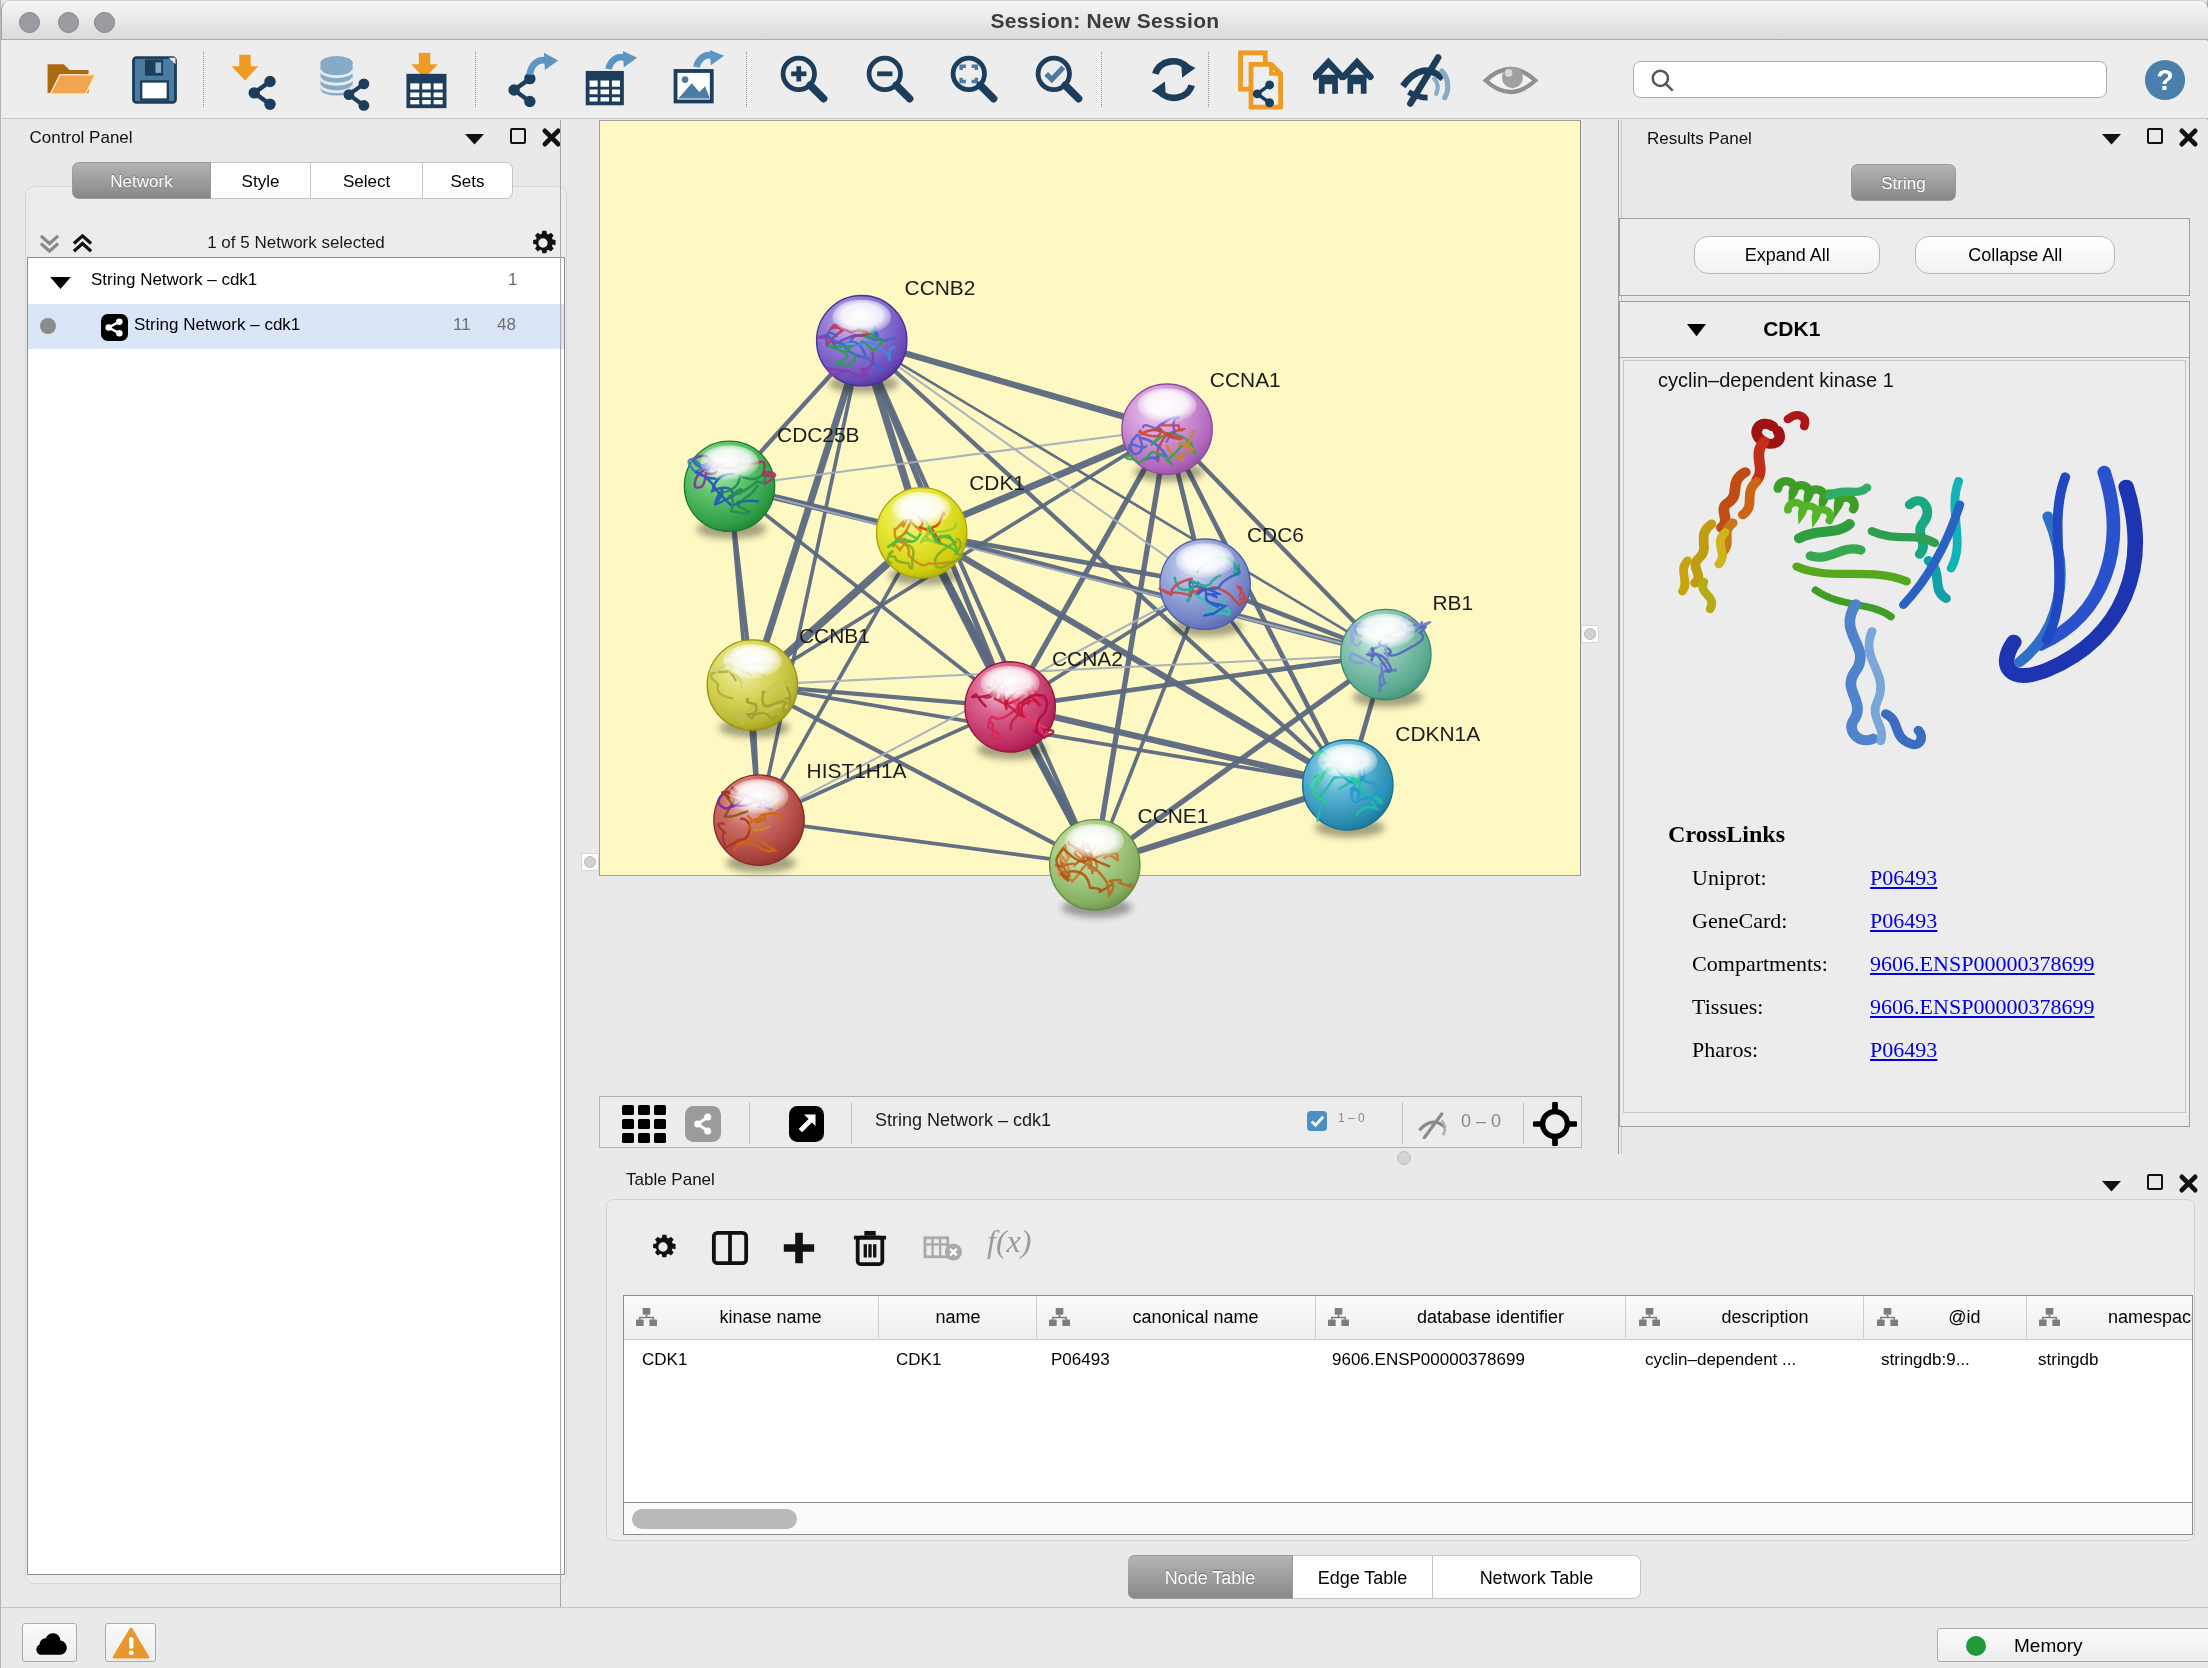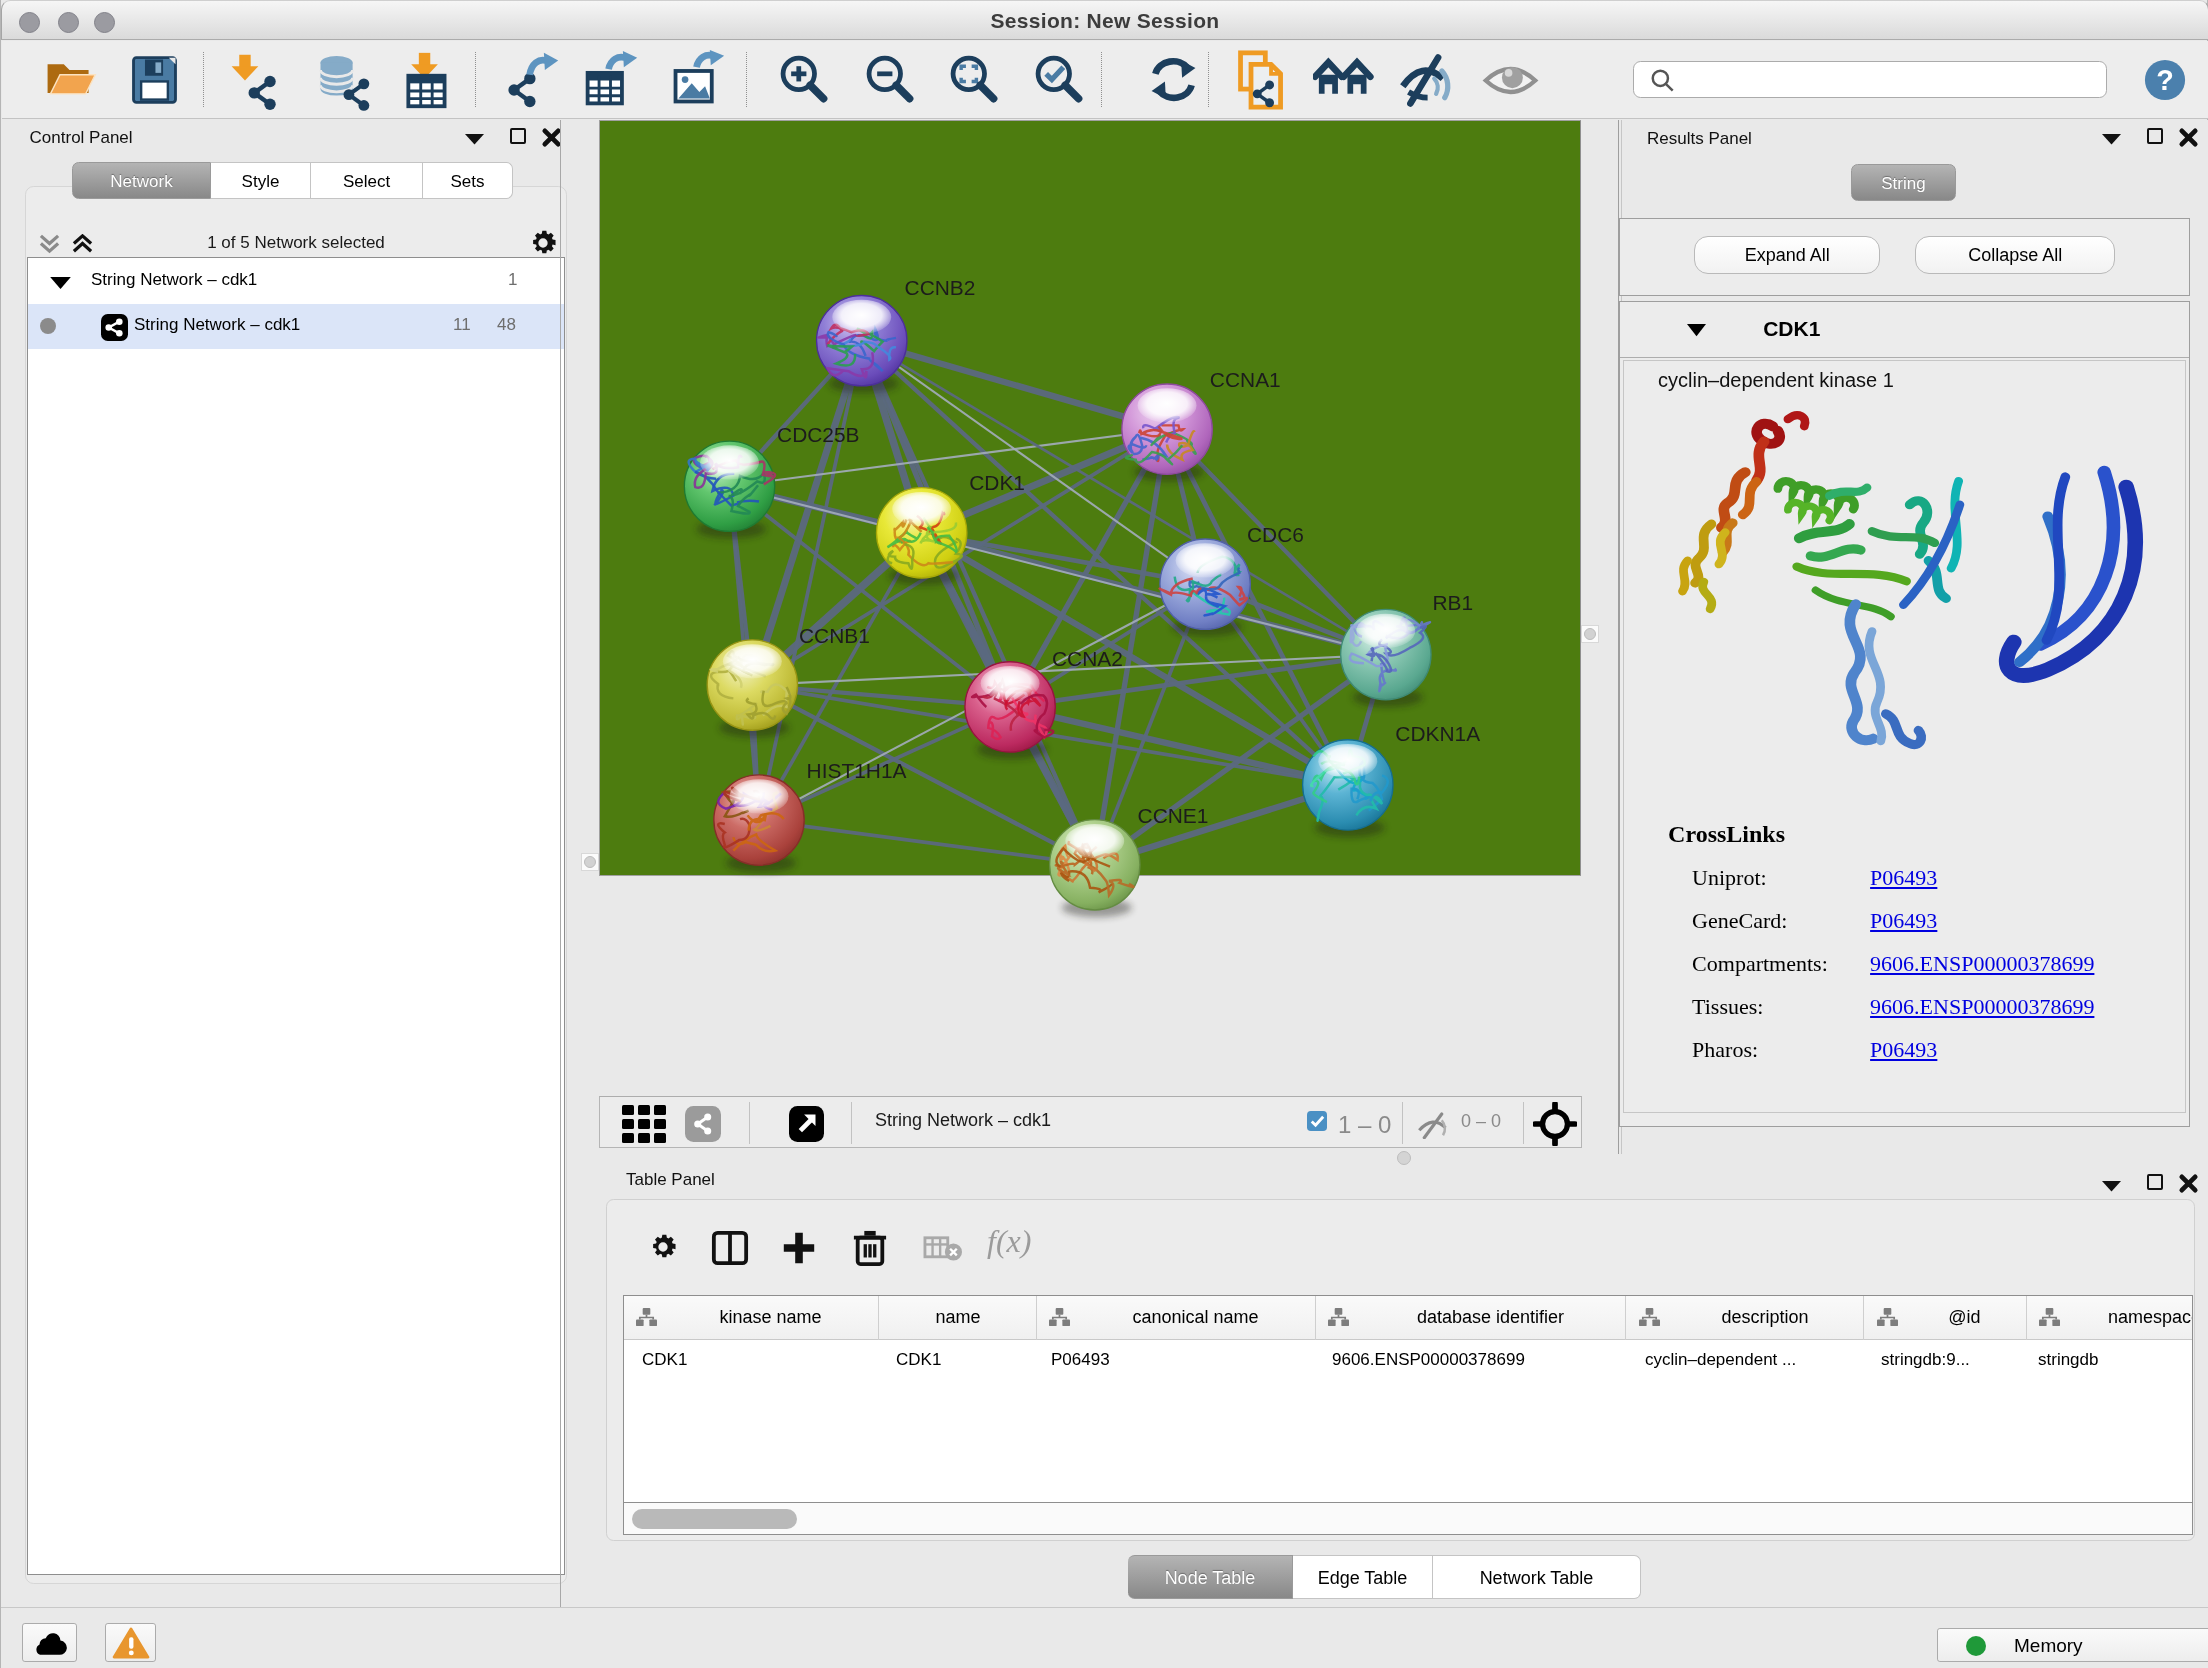--- a/index.html
+++ b/index.html
@@ -32,21 +32,21 @@
   text-shadow:0 -1px 1px rgba(0,0,0,.35); }
 #cp-inner { position:absolute; left:23px; top:66px; width:542px; height:1398px;
   background:#ececec; border:1px solid #d6d6d6; border-radius:8.6px; }
 #cp-sub { position:absolute; left:0; top:0; width:100%; height:70px; }
 #cp-sub .lbl { position:absolute; top:46px; width:100%; text-align:center; font-size:17px; color:#1a1a1a; }
 #cp-list { position:absolute; left:1px; top:70px; width:538px; height:1318px;
   background:#fff; border:1px solid #8e8e8e; }
 .cprow { position:absolute; left:0; width:100%; height:44px; font-size:17px; color:#000; }
 
 #netview { position:absolute; left:598px; top:120px; width:982px; height:756px;
-  background:#4d7c0f; border:1px solid #a0a0a0; border-right:1px solid #8f8f8f; }
+  background:#fef9c3; border:1px solid #a0a0a0; border-right:1px solid #8f8f8f; }
 #netbar { position:absolute; left:598px; top:1096px; width:983px; height:52px;
   background:#ececec; border:1px solid #b5b5b5; border-top:1px solid #adadad; }
 .nbsep { position:absolute; top:4.8px; height:42px; width:0; border-left:1px solid #c2c2c2; }
 
 #rpanel { position:absolute; left:1623px; top:120px; width:586px; height:1034px; background:#e9e9e9; }
 #rp-title { position:absolute; left:23px; top:8.6px; font-size:17px; color:#111; }
 #stringtab { position:absolute; left:227px; top:44px; width:105px; height:37px;
   background:linear-gradient(#b4b4b4,#888888); border:1px solid #9a9a9a; border-radius:6.7px;
   color:#fff; font-size:17px; text-align:center; line-height:37px; text-shadow:0 -1px 1px rgba(0,0,0,.35); }
 #rp-btnbox { position:absolute; left:-4.8px; top:98px; width:571px; height:78px;
@@ -618,21 +618,21 @@
         <rect width="37" height="38" rx="9" fill="#000"></rect>
         <line x1="12" y1="26" x2="24" y2="14" stroke="#fff" stroke-width="5"></line>
         <polygon points="16,9 28,9 28,21" fill="#fff"></polygon>
       </svg>
       <div class="nbsep" style="left:251px"></div>
       <div style="position:absolute;left:275px;top:13.3px;font-size:18px;color:#1a1a1a">String Network – cdk1</div>
       <svg width="20" height="20" viewBox="0 0 21 21" style="position:absolute;left:707px;top:14.3px">
         <rect width="21" height="21" rx="4" fill="#4a90c4"></rect>
         <path d="M5 11 l4 4 l8 -9" fill="none" stroke="#fff" stroke-width="3"></path>
       </svg>
-      <div style="position:absolute;left:738px;top:14.3px;font-size:24px;color:#8a8a8a">1 – 0</div>
+      <div style="position:absolute;left:738px;top:14.3px;font-size:12px;color:#8a8a8a">1 – 0</div>
       <div class="nbsep" style="left:802px"></div>
       <svg width="38" height="30" viewBox="0 0 60 48" style="position:absolute;left:814px;top:12.4px">
         <path d="M8 34 Q30 10 50 30" fill="none" stroke="#8a8a8a" stroke-width="5"></path>
         <line x1="44" y1="8" x2="16" y2="46" stroke="#8a8a8a" stroke-width="5" stroke-linecap="round"></line>
         <path d="M44 18 A20 20 0 0 1 46 42" fill="none" stroke="#b0b0b0" stroke-width="4"></path>
       </svg>
       <div style="position:absolute;left:861px;top:14.3px;font-size:18px;color:#8a8a8a">0 – 0</div>
       <div class="nbsep" style="left:923px"></div>
       <svg width="44" height="44" viewBox="0 0 46 46" style="position:absolute;left:933px;top:4.8px">
         <circle cx="23" cy="23" r="13" fill="none" stroke="#000" stroke-width="5.5"></circle>

